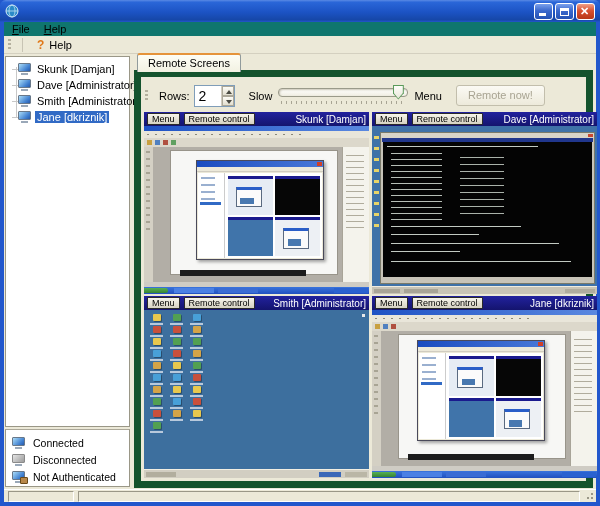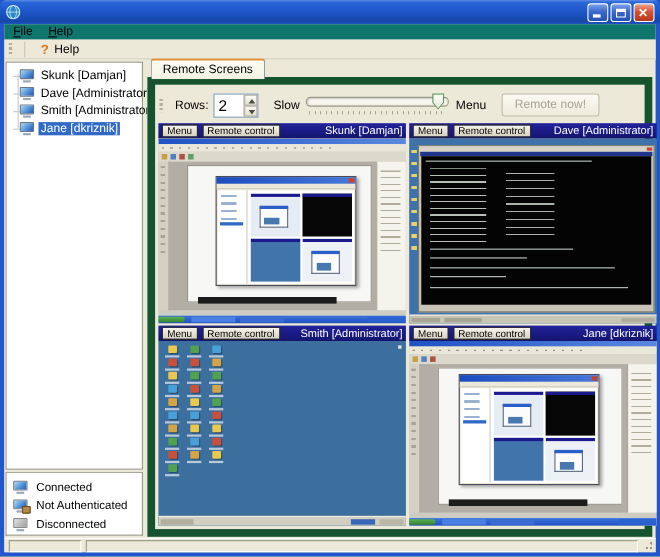--- a/index.html
+++ b/index.html
@@ -272,32 +272,32 @@
       </div>
       <div class="legend">
         <div class="li">
           <span class="mon">
               <span class="scr"></span>
               <span class="base"></span>
             </span>
           <span>Connected</span>
         </div>
         <div class="li">
+          <span class="mon gray">
+              <span class="scr"></span>
+              <span class="base"></span>
+            </span>
+          <span>Disconnected</span>
+        </div>
+        <div class="li">
           <span class="mon lock">
               <span class="scr"></span>
               <span class="base"></span>
             </span>
           <span>Not Authenticated</span>
-        </div>
-        <div class="li">
-          <span class="mon gray">
-              <span class="scr"></span>
-              <span class="base"></span>
-            </span>
-          <span>Disconnected</span>
         </div>
       </div>
     </div>
 
     <div class="content">
       <div class="tabstrip">
         <div class="tab">Remote Screens</div>
       </div>
       <div class="tabpage">
 

